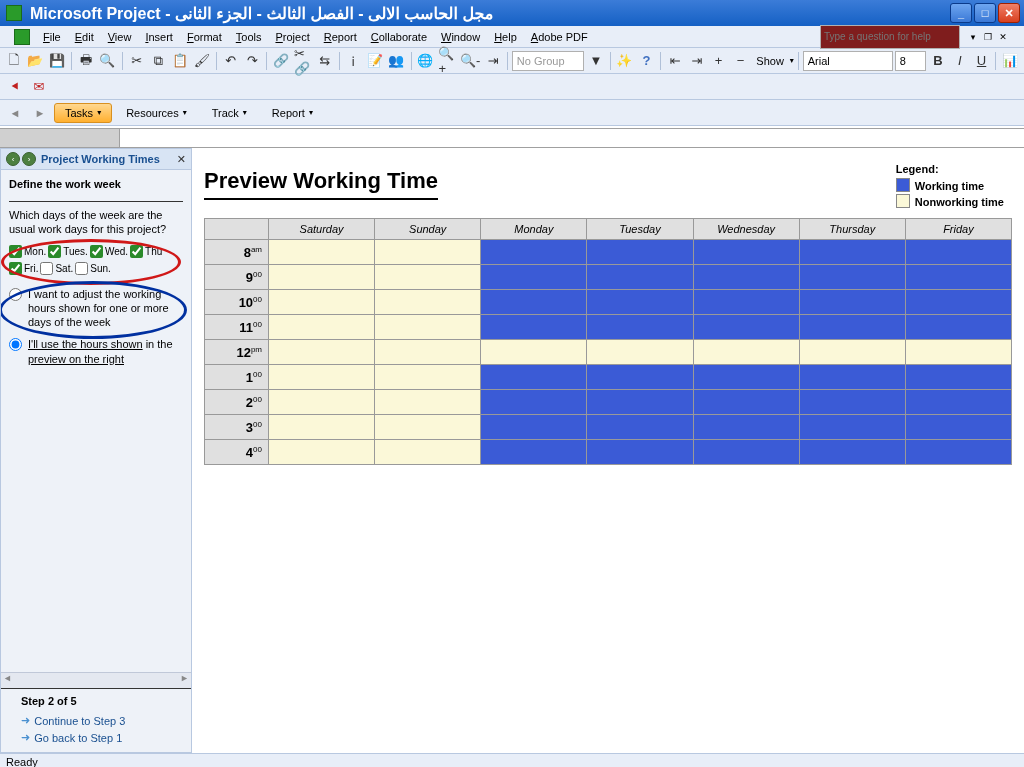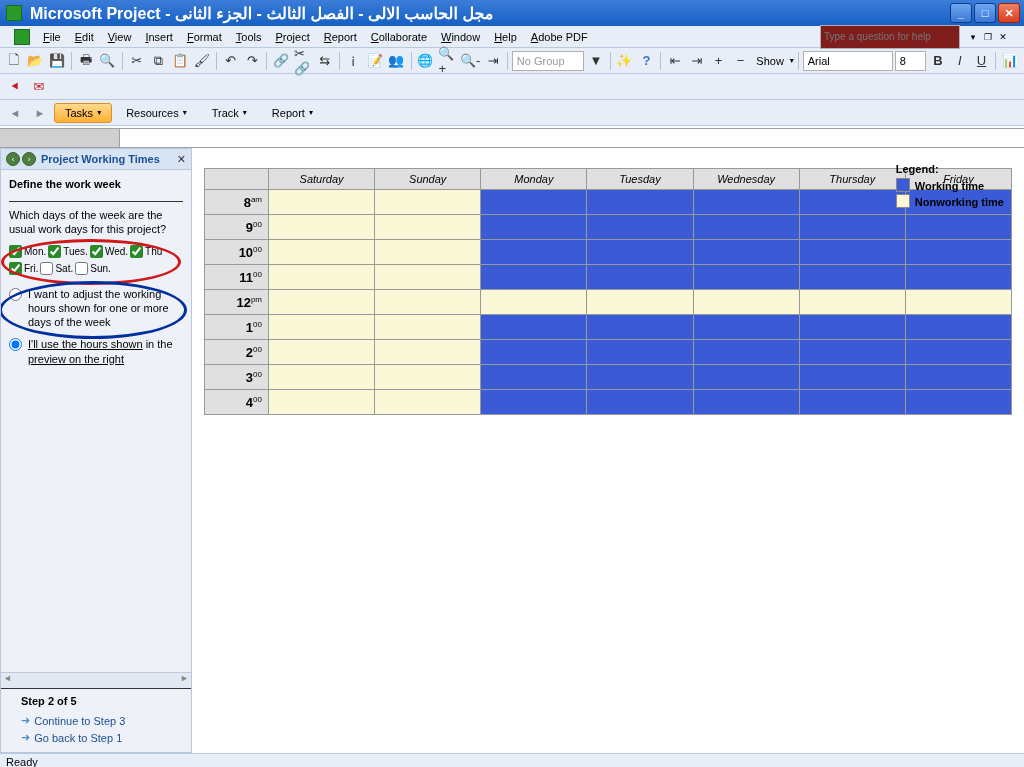--- a/index.html
+++ b/index.html
@@ -302,20 +302,21 @@
           <span>Continue to Step 3</span>
         </div>
       <div class="sp-link">
           <span class="arr">➜</span>
           <span>Go back to Step 1</span>
         </div>
     </div>
   </div>
 
   <div class="content">
+    <div class="preview-title">Preview Working Time</div>
     <div class="legend">
       <div class="ltitle">Legend:</div>
       <div class="litem">
           <span class="swatch work"></span>
           <span>Working time</span>
         </div>
       <div class="litem">
           <span class="swatch nonwork"></span>
           <span>Nonworking time</span>
         </div>

